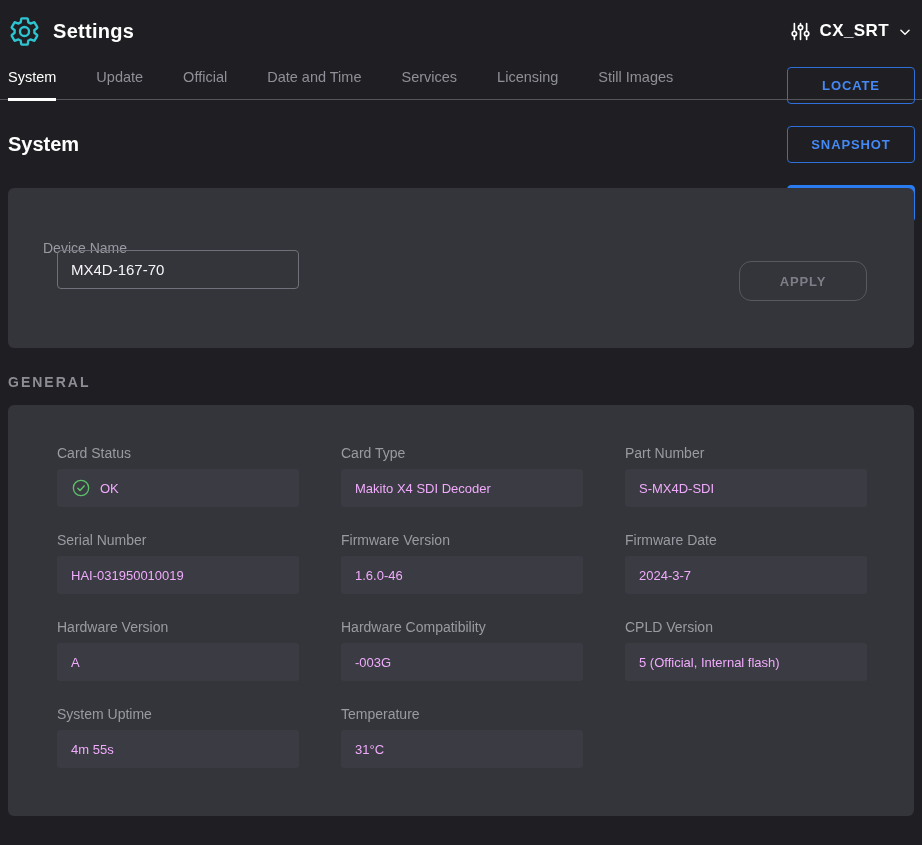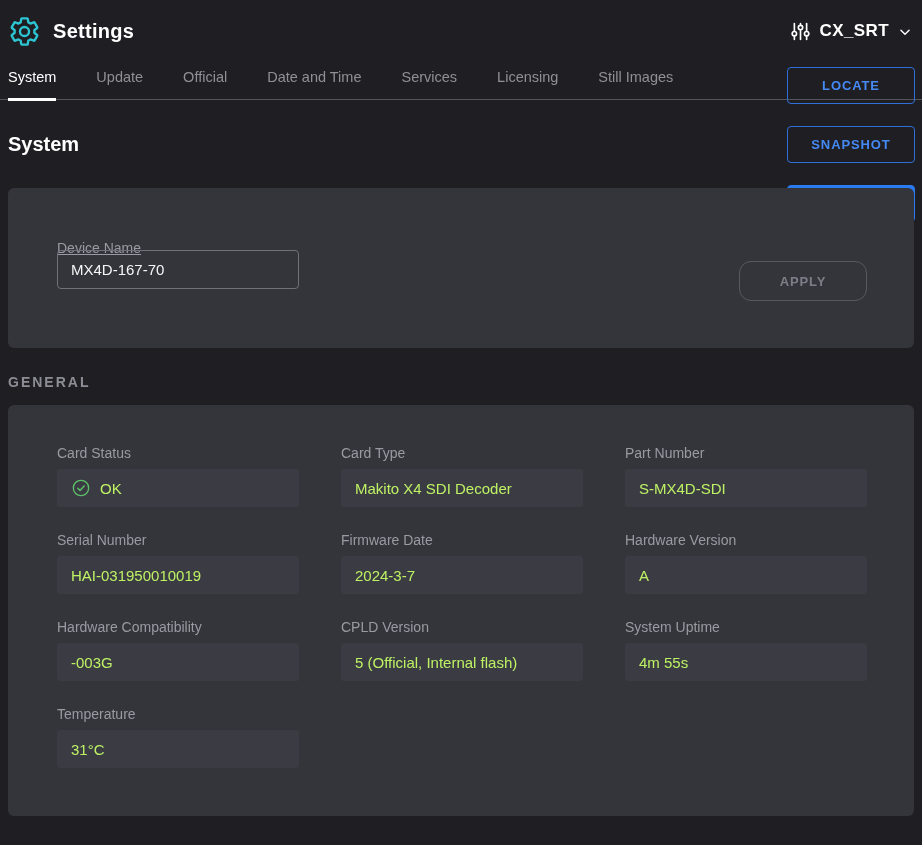--- a/index.html
+++ b/index.html
@@ -52,21 +52,21 @@
   }
   .action-btn.outline { border:1px solid #2e6fd9; color:#4589f5; }
   .action-btn.primary { border:1px solid #2b7bf0; background:#2b7bf0; color:#ffffff; }
 
   
   .card {
     margin:0 8px; background:#34343b; border-radius:6px;
   }
   .card.device-card { height:160px; position:relative; }
   .field-label { font-size:14px; color:#9a9aa2; line-height:17px; }
-  .device-card .field-label { position:absolute; left:49px; top:52px;text-decoration:underline; }
+  .device-card .field-label { position:absolute; left:35px; top:52px; }
   .device-name-input {
     position:absolute; left:49px; top:62px; width:242px; height:39px;
     background:transparent; border:1px solid #70707a; border-radius:4px;
     color:#f5f5f7; font-size:15px; padding:0 13px;
     font-family:"Liberation Sans", sans-serif;
   }
   .apply-btn {
     position:absolute; right:47px; top:73px; width:128px; height:40px;
     background:transparent; border:1px solid #585861; border-radius:12px;
     color:#7e7e88; font-size:13px; font-weight:600; letter-spacing:.9px;
@@ -81,21 +81,21 @@
   .card.general-card { padding:40px 47px 48px 49px; }
   .general-grid {
     display:grid; grid-template-columns:repeat(3, 242px);
     column-gap:42px; row-gap:25px;
   }
   .cell .field-label { margin-bottom:7px; }
   .field-box {
     height:38px; background:#3b3b43; border-radius:3px;
     display:flex; align-items:center; padding:0 14px; gap:9px;
   }
-  .field-value { font-size:15px; color:#bef264; white-space:nowrap; }
+  .field-value { font-size:13px; color:#f0abfc; white-space:nowrap; }
   .check-wrap { width:20px; height:20px; display:flex; }
 </style>
 </head>
 <body>
 
 <div class="page">
 
   <div class="app-header">
     <span>
       <svg class="gear" viewBox="0 0 24 24" fill="none" stroke="#2cc5d2" stroke-width="1.7" stroke-linejoin="round">
@@ -179,20 +179,26 @@
             <span class="field-value">S-MX4D-SDI</span>
           </div>
         </div>
         <div class="cell">
           <div class="field-label">Serial Number</div>
           <div class="field-box">
             <span class="field-value">HAI-031950010019</span>
           </div>
         </div>
         <div class="cell">
+          <div class="field-label">Firmware Version</div>
+          <div class="field-box">
+            <span class="field-value">1.6.0-46</span>
+          </div>
+        </div>
+        <div class="cell">
           <div class="field-label">Firmware Date</div>
           <div class="field-box">
             <span class="field-value">2024-3-7</span>
           </div>
         </div>
         <div class="cell">
           <div class="field-label">Hardware Version</div>
           <div class="field-box">
             <span class="field-value">A</span>
           </div>

